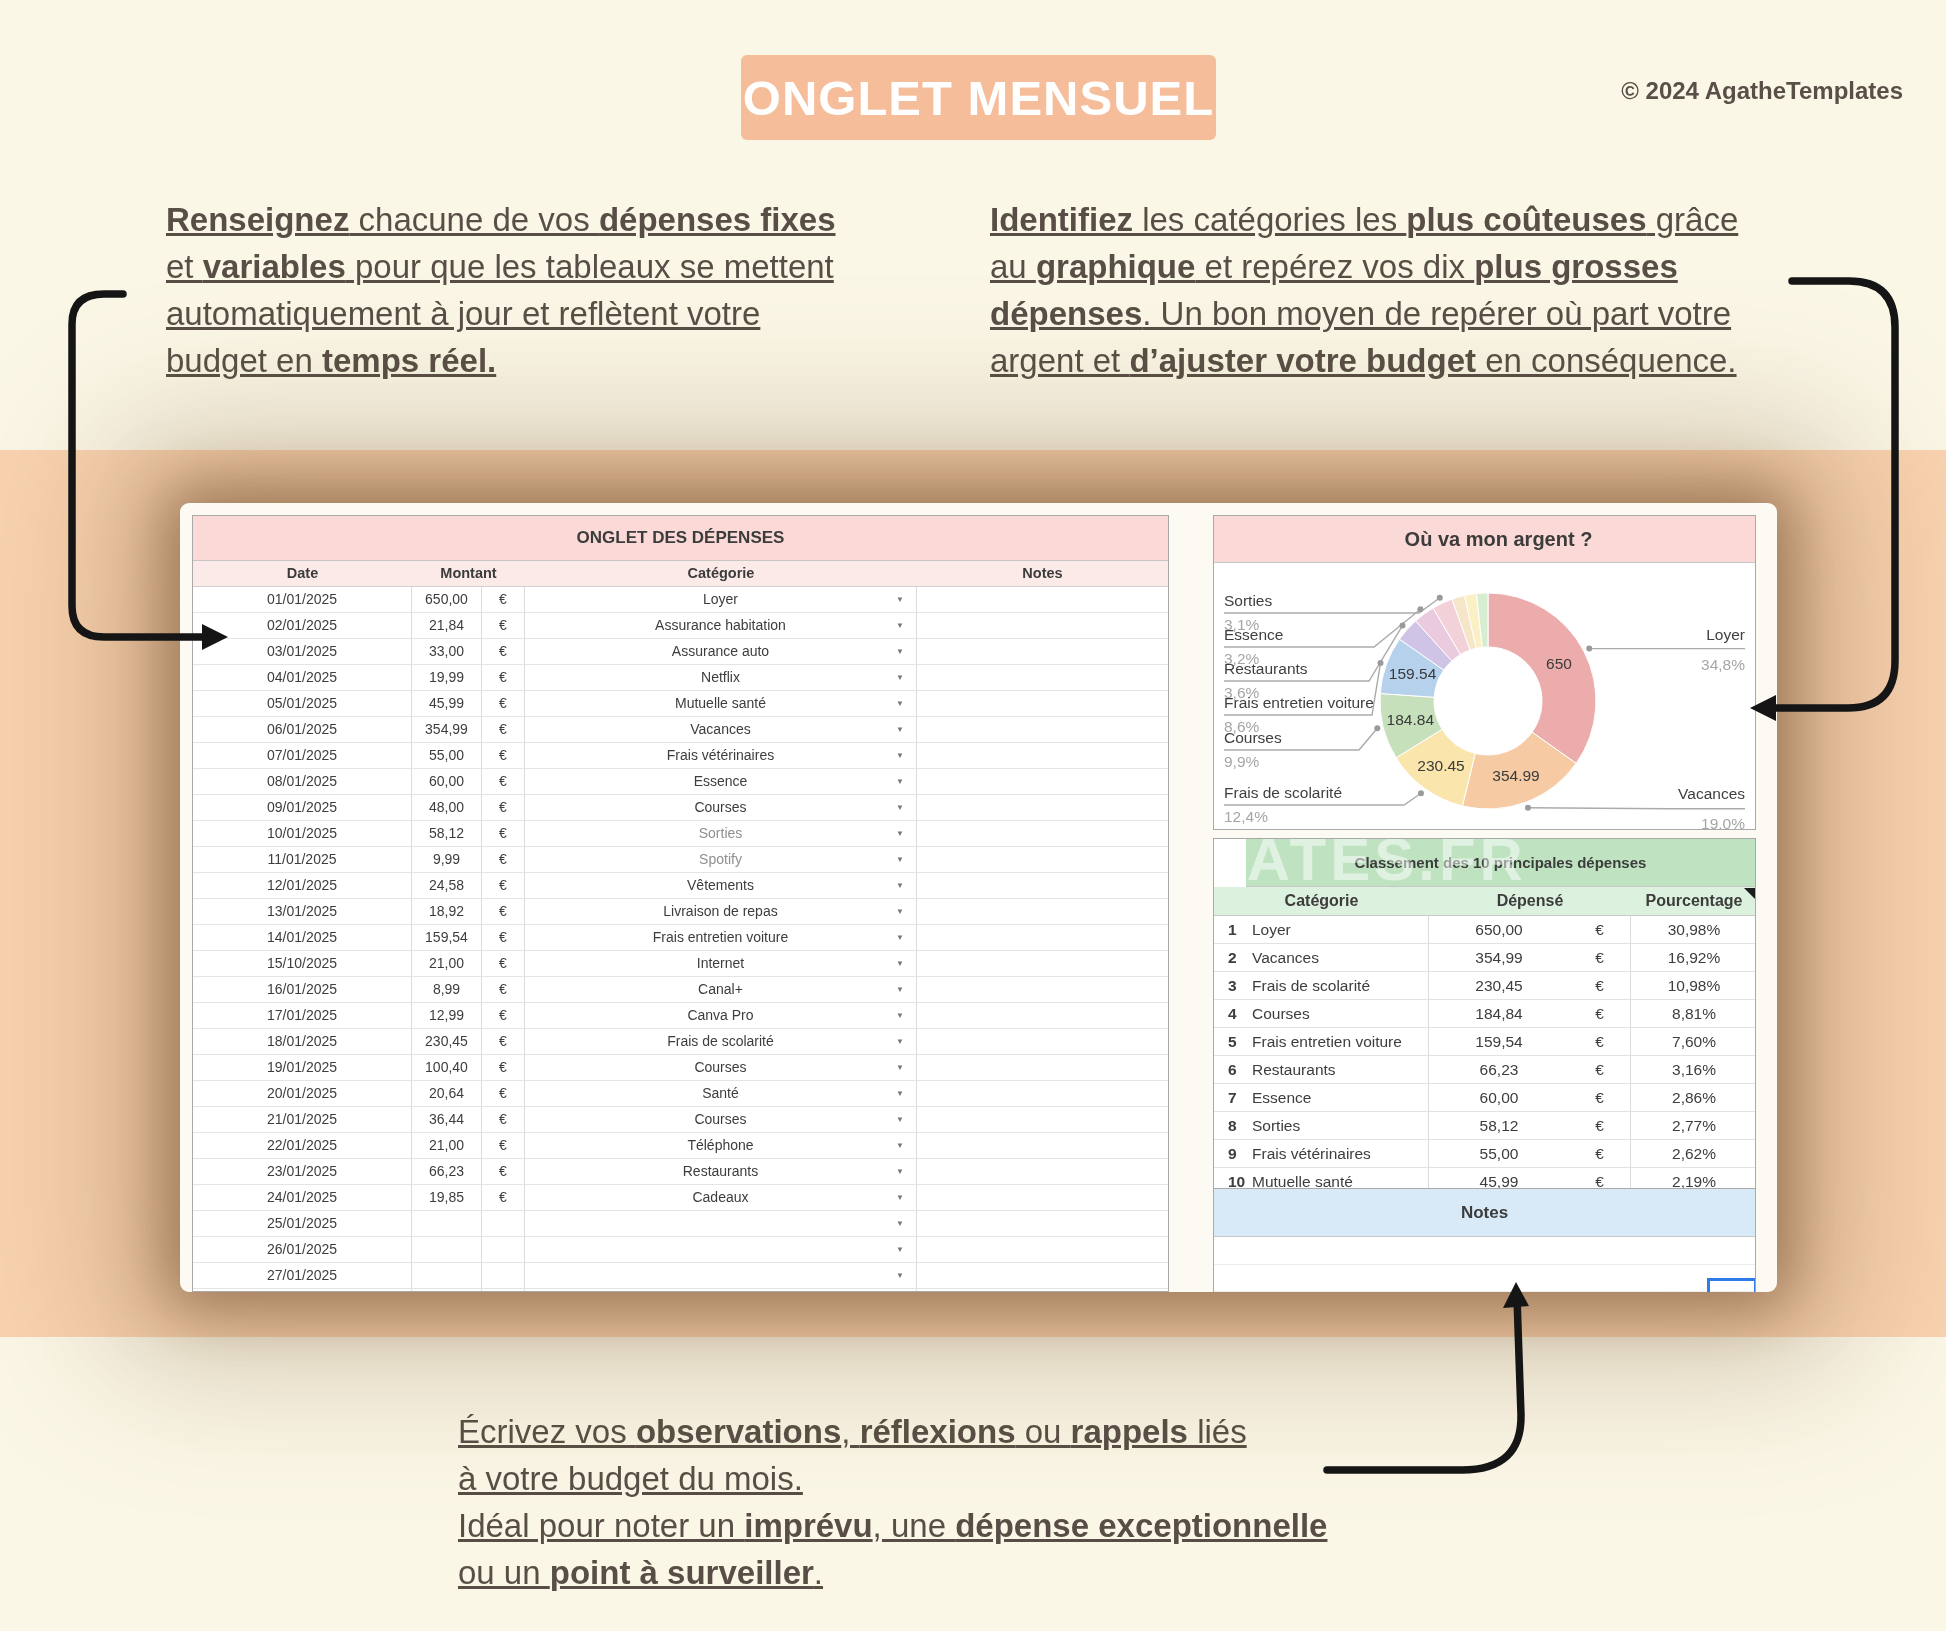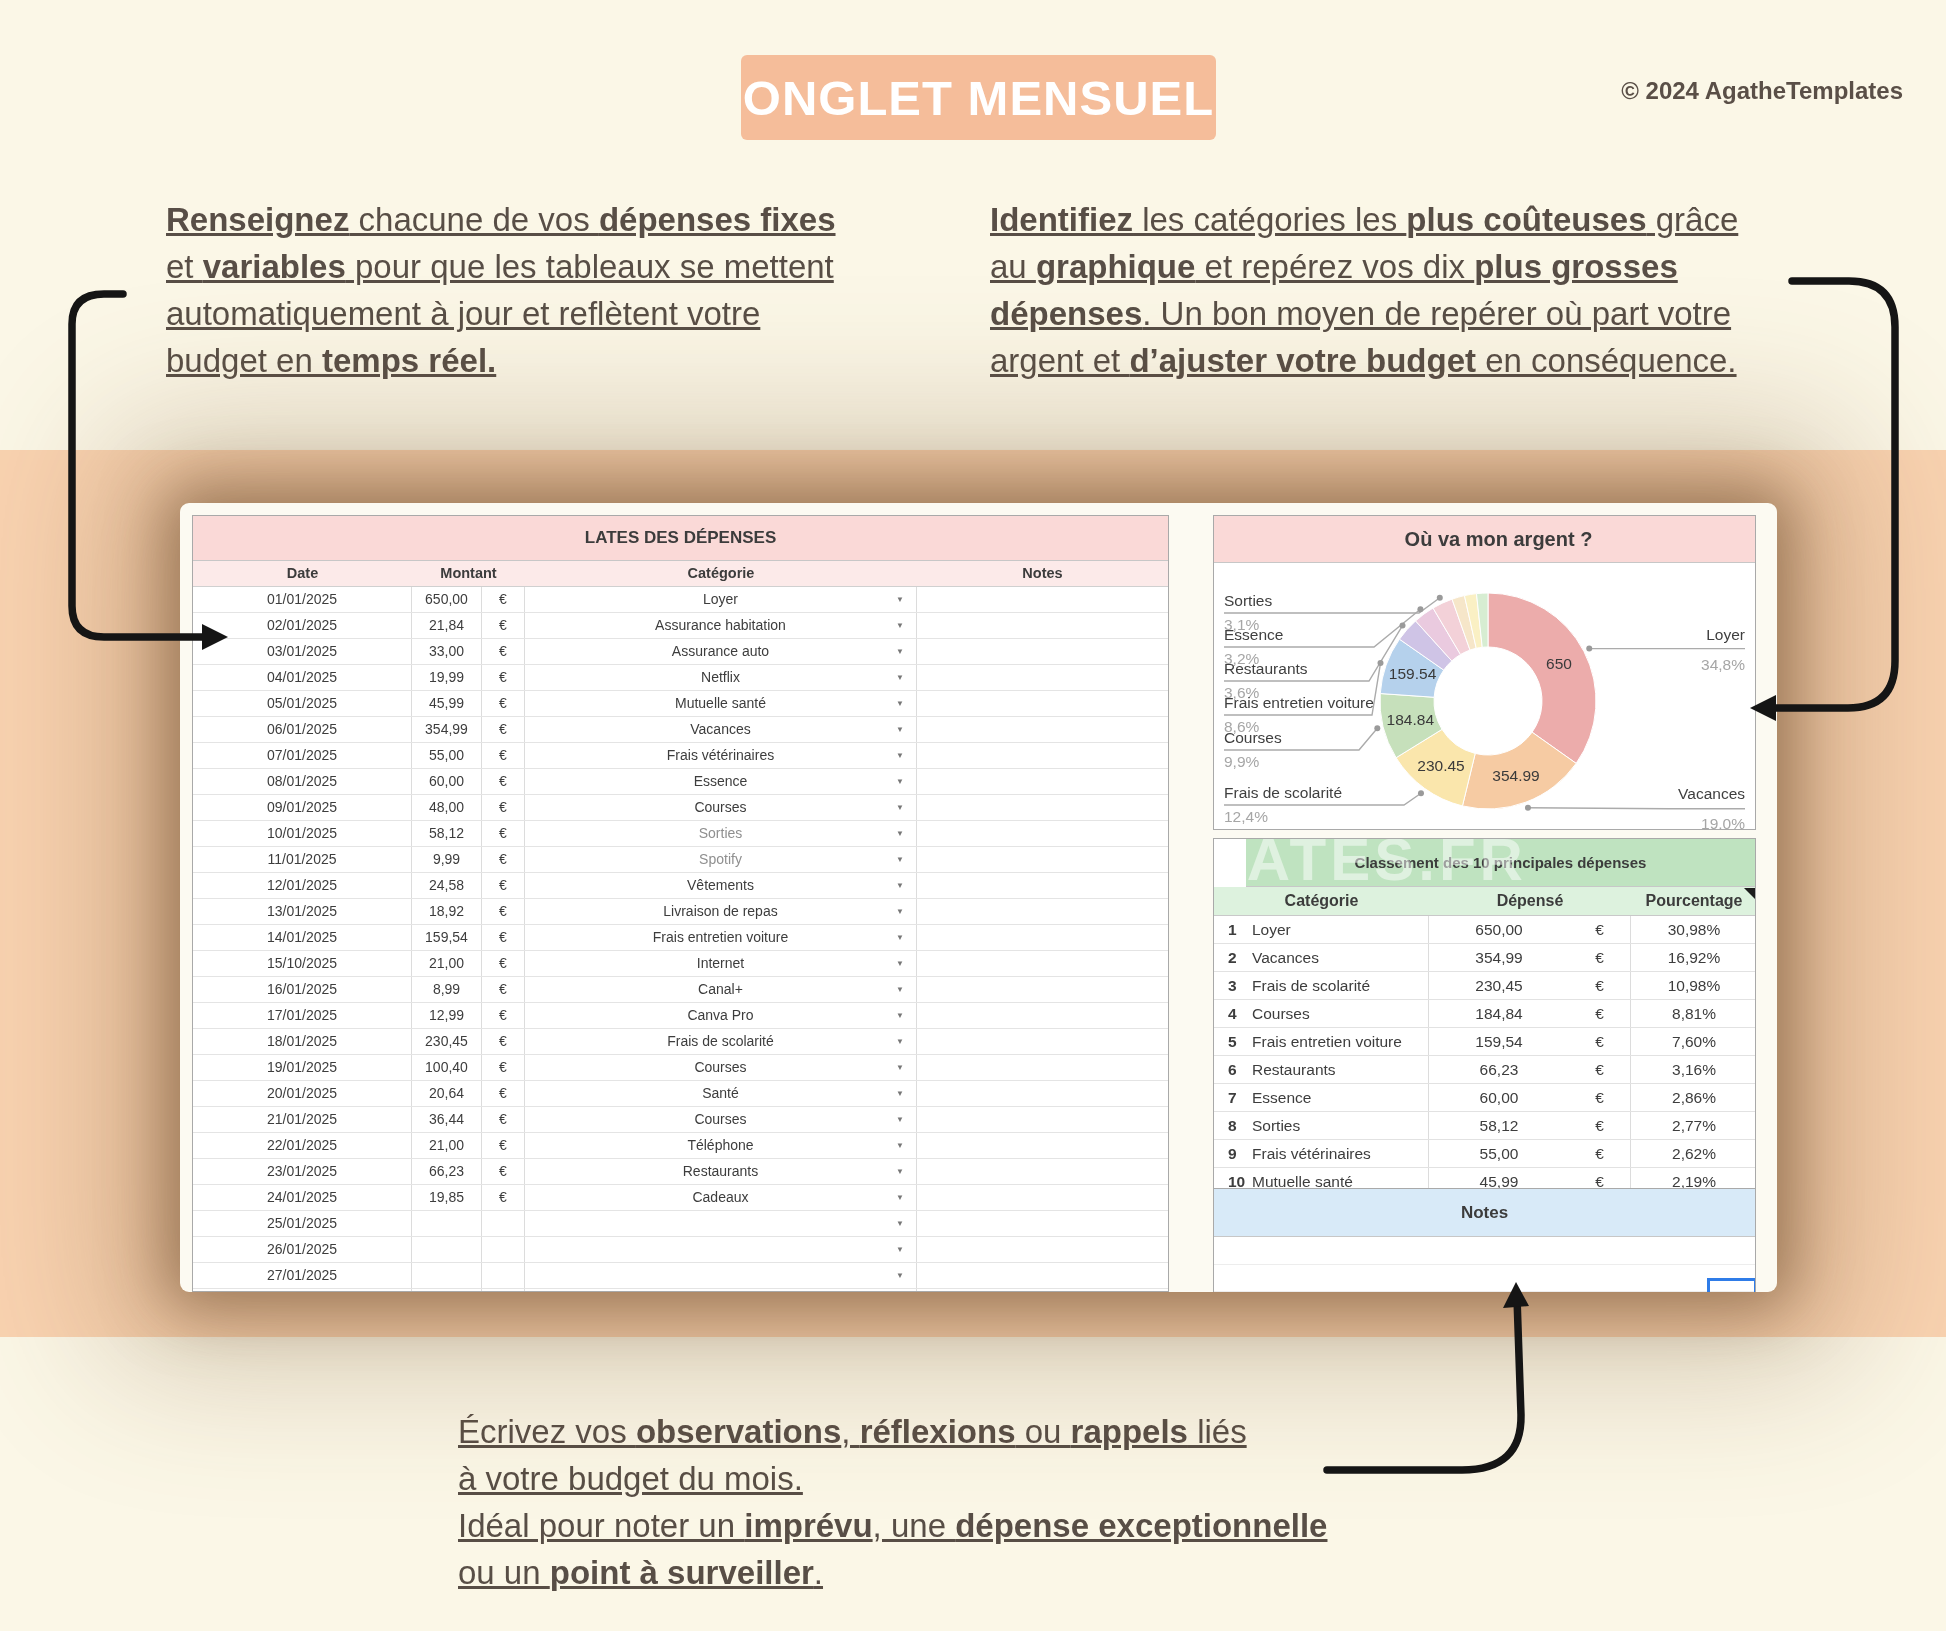--- a/index.html
+++ b/index.html
@@ -102,21 +102,21 @@
   <div class="para bottom-text">
       <div class="pline"><span>Écrivez vos </span><span class="b">observations</span><span>, </span><span class="b">réflexions</span><span> ou </span><span class="b">rappels</span><span> liés</span></div>
       <div class="pline"><span>à votre budget du mois.</span></div>
       <div class="pline"><span>Idéal pour noter un </span><span class="b">imprévu</span><span>, une </span><span class="b">dépense exceptionnelle</span></div>
       <div class="pline"><span>ou un </span><span class="b">point à surveiller</span><span>.</span></div>
     </div>
 
   <div class="window">
 
     <div class="panel suivi">
-      <div class="ptitle">LATES DES DÉPENSES</div>
+      <div class="ptitle">ONGLET DES DÉPENSES</div>
       <div class="shead">
         <div class="h">Date</div>
         <div class="h h-amt">Montant</div>
         <div class="h" style="grid-column:4">Catégorie</div>
         <div class="h" style="grid-column:5">Notes</div>
       </div>
       <div>
           <div class="srow">
             <div class="c ">01/01/2025</div>
             <div class="c ">650,00</div>

